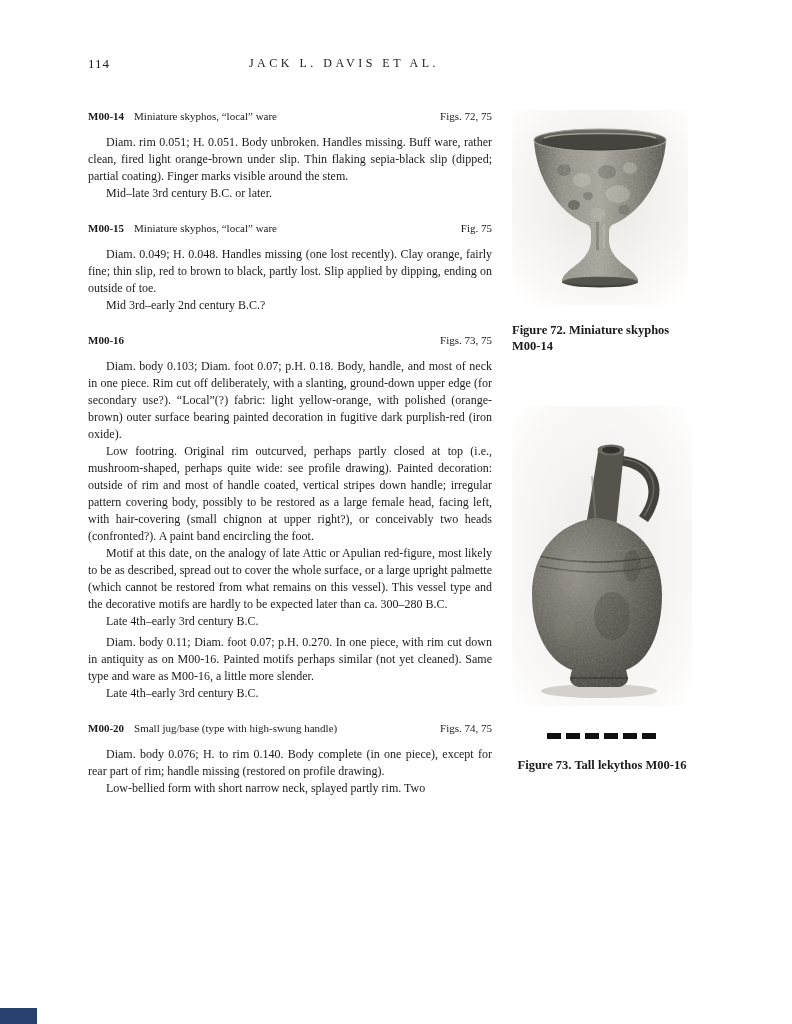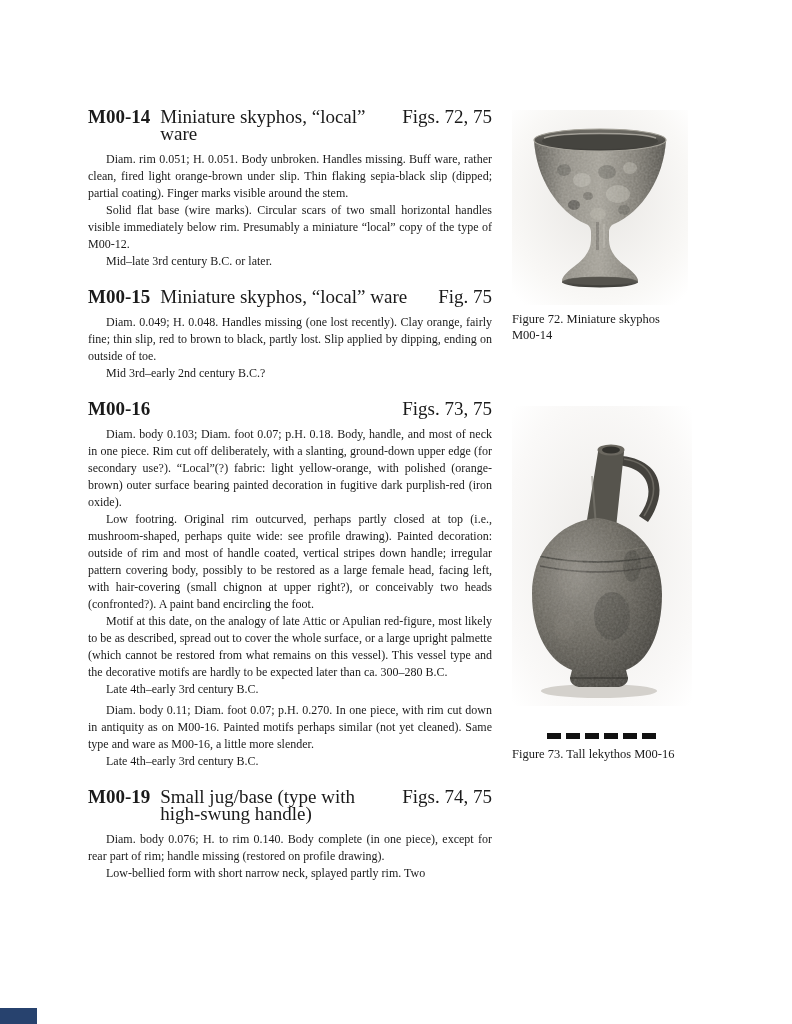--- a/index.html
+++ b/index.html
@@ -46,69 +46,72 @@
     left: 88px;
     top: 90px;
     width: 404px;
   }
   .entry { margin-bottom: 4px; }
   .entry-heading {
     display: flex;
     align-items: baseline;
     margin-top: 18px;
     margin-bottom: 9px;
-    font-size: 19px;
+    font-size: 11px;
     line-height: 17px;
   }
   .entry-id { font-weight: bold; margin-right: 10px; white-space: nowrap; }
   .entry-title { }
   .entry-figs { margin-left: auto; white-space: nowrap; padding-left: 12px; font-family: Liberation Serif, serif; }
   .entry p {
     margin: 0;
     font-size: 12px;
     line-height: 17px;
     text-align: justify;
     text-indent: 18px;
   }
   
   .figure-block { position: absolute; }
   .fig-caption {
-    font-weight: normal;
+    font-weight: bold;
     font-size: 12.5px;
     line-height: 16px;
-    margin-top: 2px;
+    margin-top: 13px;
   }
   #figure72 { left: 512px; top: 110px; width: 178px; }
-  #figure73 { left: 512px; top: 406px; width: 180px; }
+  #figure73 { left: 512px; top: 406px; width: 180px; text-align: center; }
   .scalebar-wrap { margin-top: 16px; text-align: center; }
   
   .corner-mark {
     position: absolute;
     left: 0;
     bottom: 0;
     width: 37px;
     height: 16px;
   }
 </style>
 </head>
 <body>
 
 <div class="page">
 
+  <div class="running-head">
+    <span class="page-number">114</span>
+    <span class="head-title">JACK L. DAVIS ET AL.</span>
+  </div>
 
   <div class="text-col">
 
     <div class="entry">
       <div class="entry-heading">
         <span class="entry-id">M00-14</span>
         <span class="entry-title">Miniature skyphos, “local” ware</span>
         <span class="entry-figs">Figs. 72, 75</span>
       </div>
       <p>Diam. rim 0.051; H. 0.051. Body unbroken. Handles missing. Buff ware, rather clean, fired light orange-brown under slip. Thin flaking sepia-black slip (dipped; partial coating). Finger marks visible around the stem.</p>
-      <p>Solid flat base (wire marks). Circular scars of two small horizontal handles visible immediately below rim. Presumably a miniature “local” copy of the type of M00-12.</p>
       <p>Mid–late 3rd century B.C. or later.</p>
     </div>
 
     <div class="entry">
       <div class="entry-heading">
         <span class="entry-id">M00-15</span>
         <span class="entry-title">Miniature skyphos, “local” ware</span>
         <span class="entry-figs">Fig. 75</span>
       </div>
       <p>Diam. 0.049; H. 0.048. Handles missing (one lost recently). Clay orange, fairly fine; thin slip, red to brown to black, partly lost. Slip applied by dipping, ending on outside of toe.</p>
@@ -126,21 +129,21 @@
       <p>Late 4th–early 3rd century B.C.</p>
     </div>
 
     <div class="entry">
       <p>Diam. body 0.11; Diam. foot 0.07; p.H. 0.270. In one piece, with rim cut down in antiquity as on M00-16. Painted motifs perhaps similar (not yet cleaned). Same type and ware as M00-16, a little more slender.</p>
       <p>Late 4th–early 3rd century B.C.</p>
     </div>
 
     <div class="entry">
       <div class="entry-heading">
-        <span class="entry-id">M00-19</span>
+        <span class="entry-id">M00-20</span>
         <span class="entry-title">Small jug/base (type with high-swung handle)</span>
         <span class="entry-figs">Figs. 74, 75</span>
       </div>
       <p>Diam. body 0.076; H. to rim 0.140. Body complete (in one piece), except for rear part of rim; handle missing (restored on profile drawing).</p>
       <p>Low-bellied form with short narrow neck, splayed partly rim. Two</p>
     </div>
 
   </div>
 
   <div class="figure-block" id="figure72">

